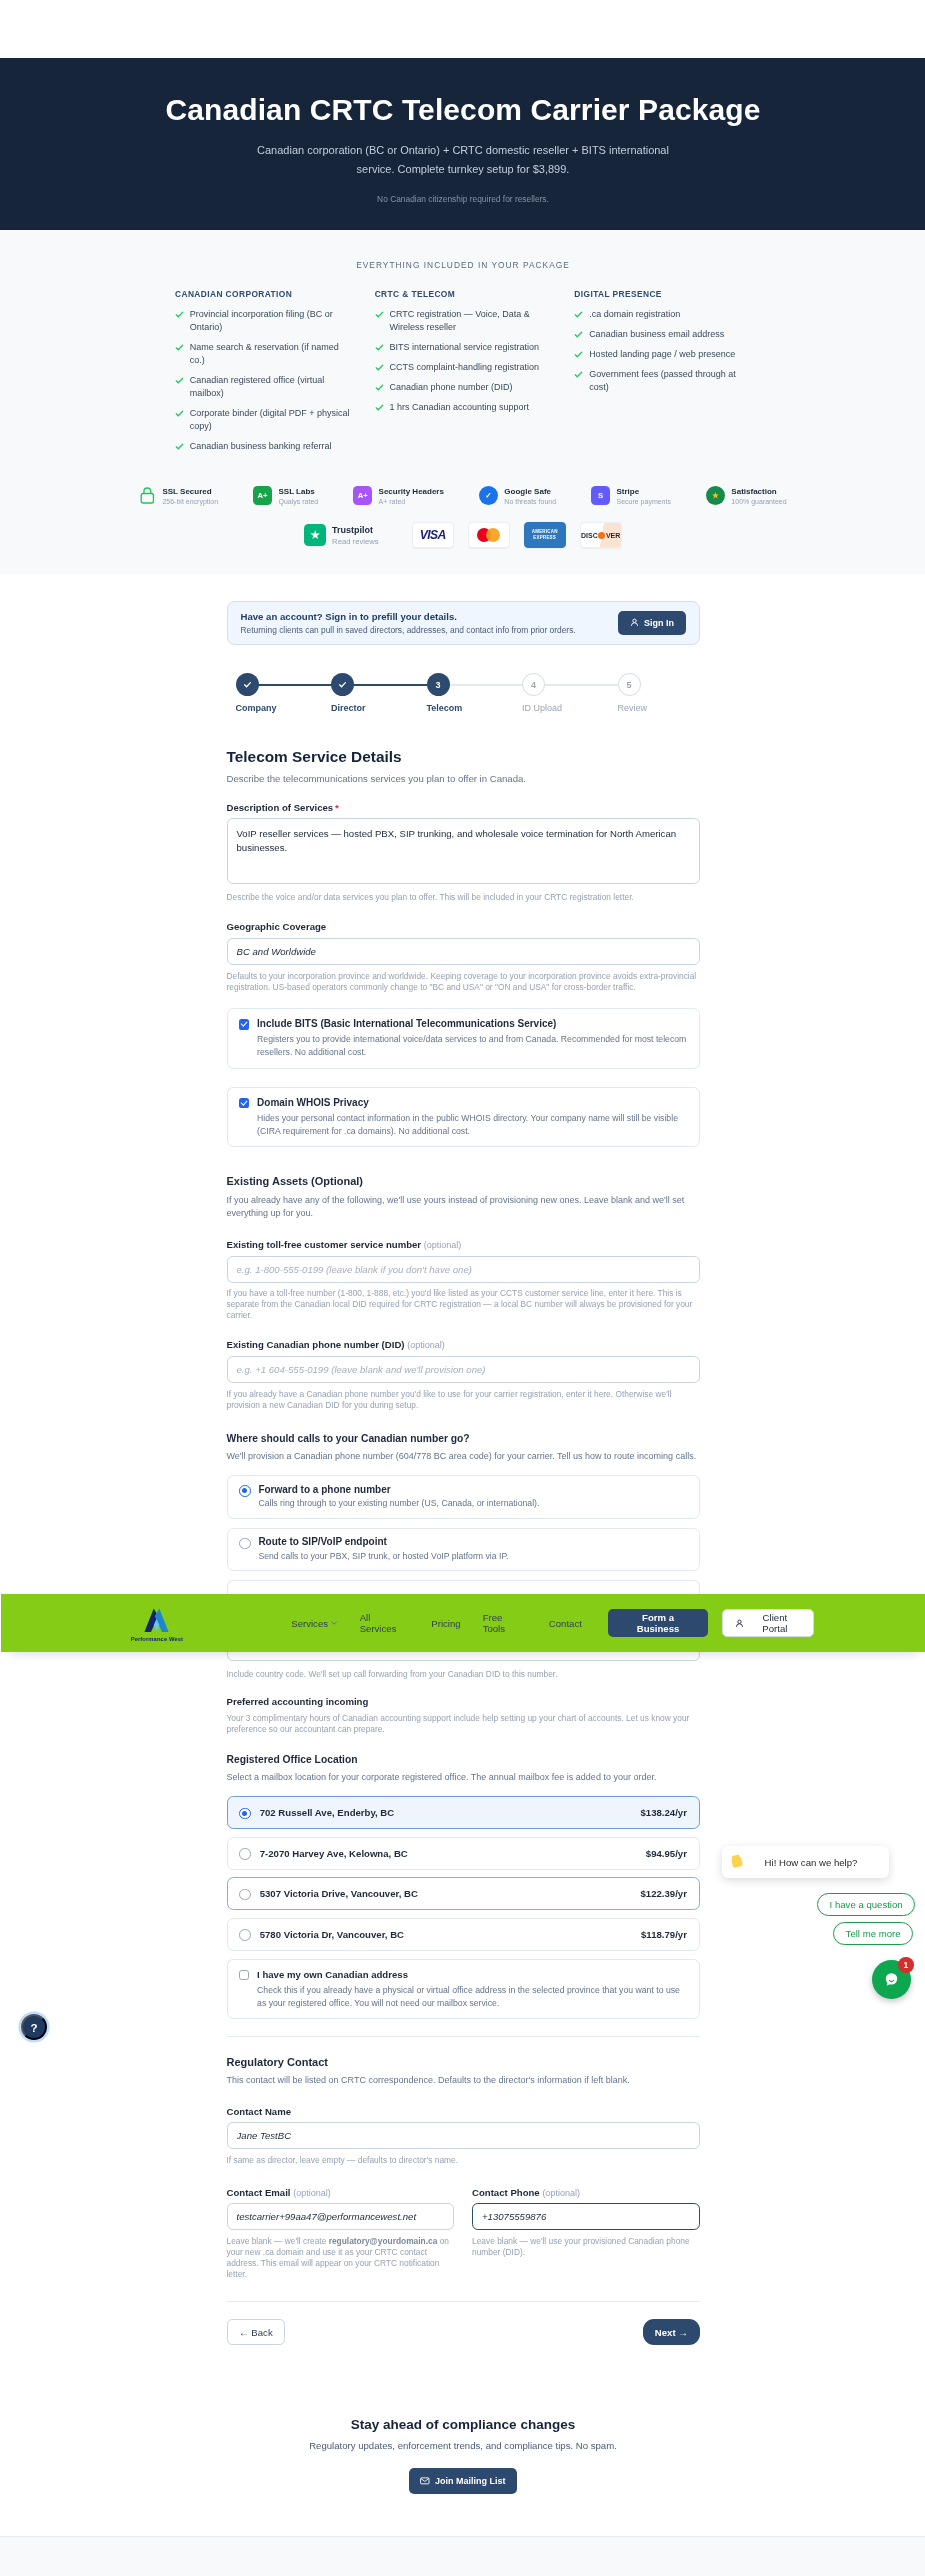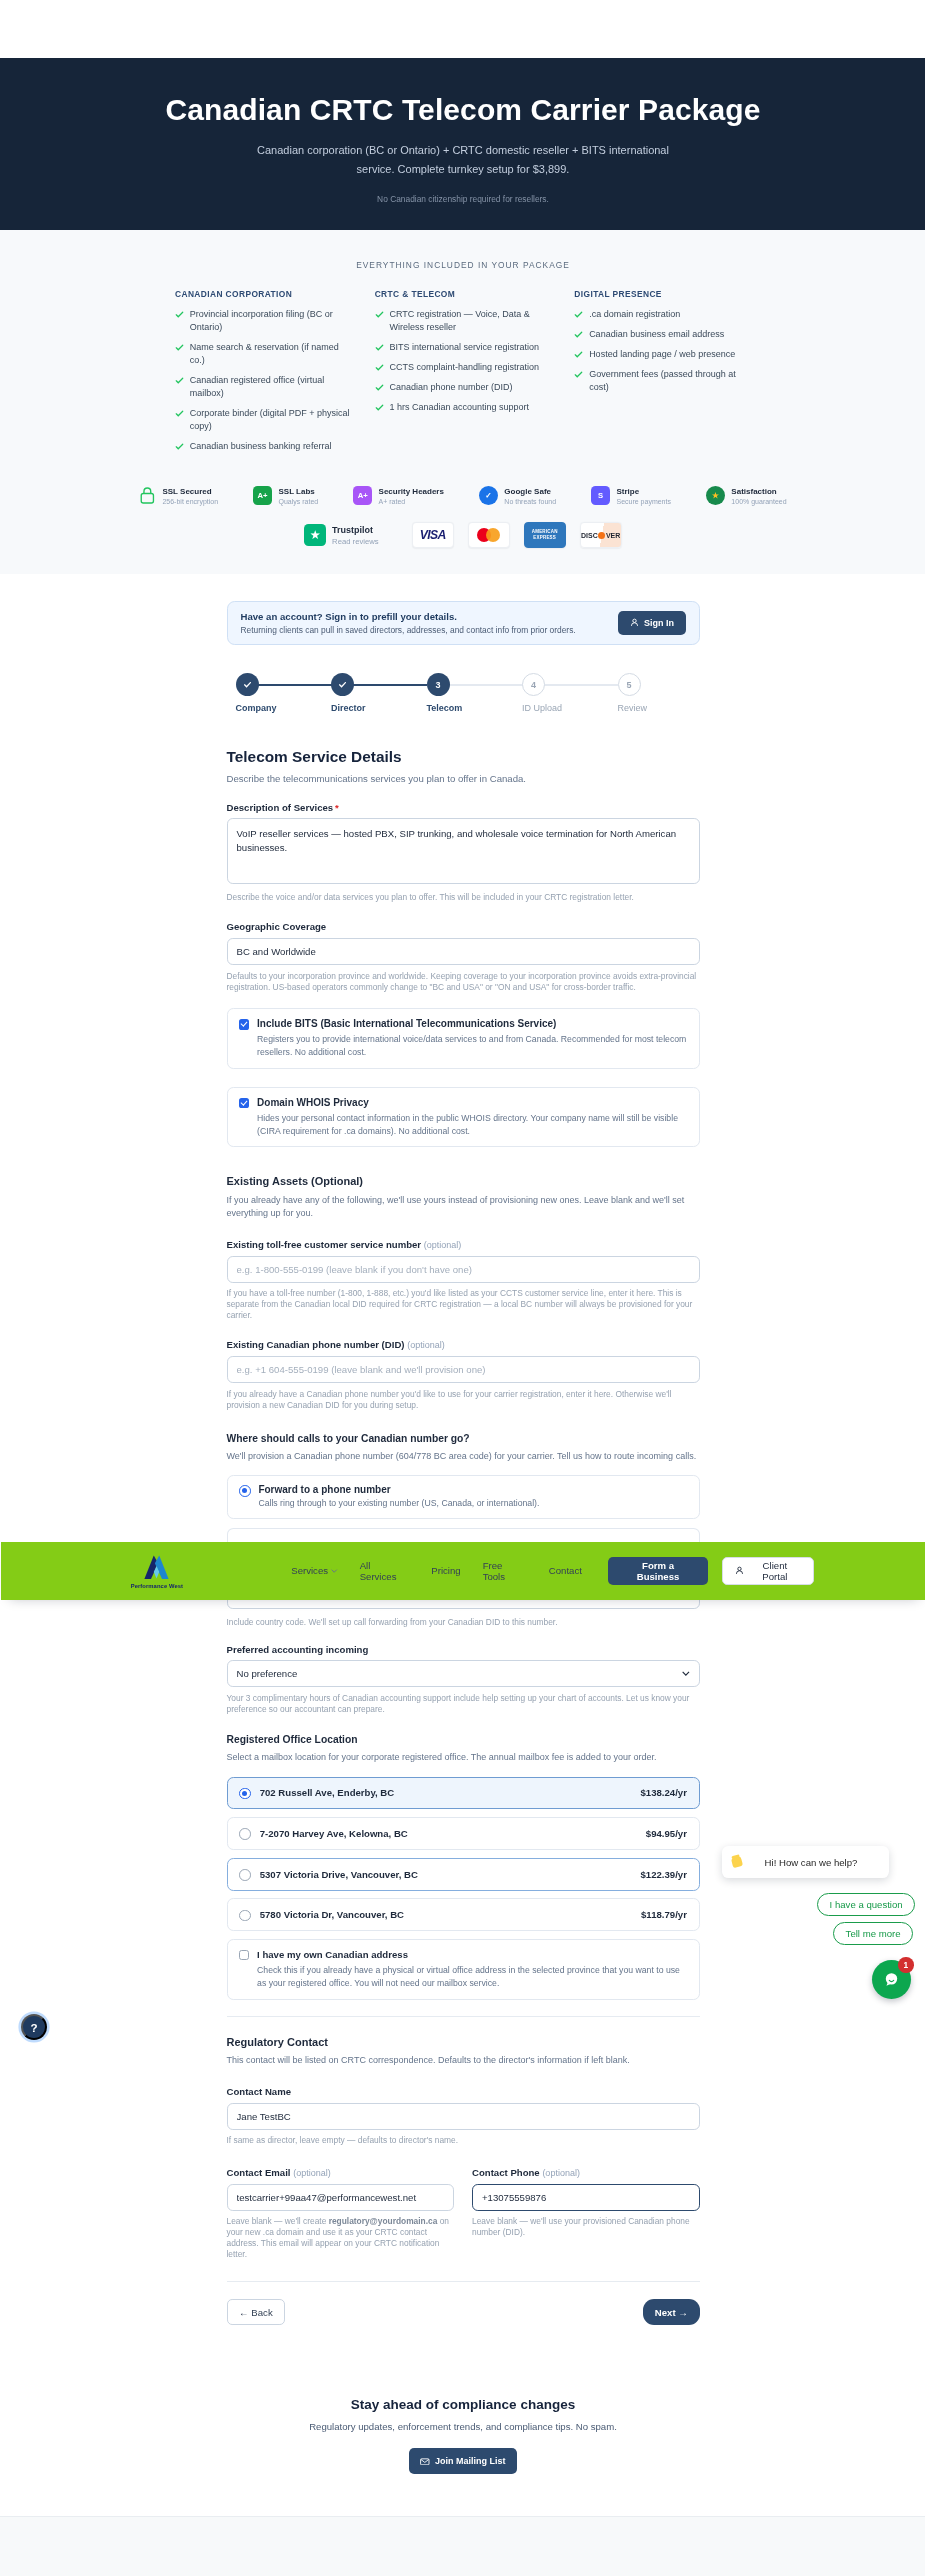--- a/index.html
+++ b/index.html
@@ -66,21 +66,21 @@
   .step-next .step-label{color:#9aa6b5;}
   .step-line{flex:1;height:1.9px;margin:11px -0.6px 0;background:#e4e9f0;}
   .step-line.on{background:#2d4a6e;}
 
   .form h2{font-size:15.4px;font-weight:700;color:#16233b;margin-top:30px;}
   .form .h2sub{font-size:9.6px;color:#64748b;margin-top:6.4px;}
   .lbl{font-size:9.6px;font-weight:600;color:#1e293b;margin-top:18px;display:block;}
   .lbl .req{color:#dc2626;margin-left:1.9px;}
   .lbl .opt{color:#94a3b8;font-weight:400;font-size:9px;}
   .inp,textarea.inp-ta,.sel{width:100%;border:0.6px solid #cbd5e1;border-radius:5.8px;font-size:9.6px;color:#1e293b;font-family:inherit;background:#fff;}
-  .inp{height:27px;padding:0 9px;margin-top:5.8px;}
+  .inp{height:27px;padding:0 9px;margin-top:5.8px;font-style:italic;}
   .inp::placeholder{color:#a4afbd;}
   textarea.inp-ta{height:66px;padding:7.7px 9px;margin-top:5.8px;resize:none;line-height:1.5;}
   .sel{height:27px;margin-top:5.8px;display:flex;align-items:center;padding:0 9px;position:relative;cursor:pointer;}
   .sel svg{position:absolute;right:9px;}
   .help{font-size:8.4px;color:#96a2b1;line-height:1.3;margin-top:5.8px;}
   .help b{color:#7c8898;}
   .card{border:0.6px solid #e2e8f0;border-radius:6.4px;padding:9px 11.6px;margin-top:15.4px;display:flex;gap:7.7px;}
   .cb{flex:0 0 10.3px;width:10.3px;height:10.3px;border-radius:2.6px;margin-top:1.3px;position:relative;}
   .cb.on{background:#2563eb;}
   .cb.on::after{content:"";position:absolute;left:3.2px;top:1px;width:2.6px;height:5.1px;border:solid #fff;border-width:0 1.3px 1.3px 0;transform:rotate(42deg);}
@@ -421,20 +421,27 @@
     <div class="help">If you already have a Canadian phone number you'd like to use for your carrier registration, enter it here. Otherwise we'll provision a new Canadian DID for you during setup.</div>
 
     <div class="sec-h" style="font-size:10.3px;margin-top:22px">Where should calls to your Canadian number go?</div>
     <div class="sec-s">We'll provision a Canadian phone number (604/778 BC area code) for your carrier. Tell us how to route incoming calls.</div>
 
     <div class="card" style="margin-top:11.6px;padding:7.7px 11.6px">
       <span class="radio on"></span>
       <div>
         <div class="ct">Forward to a phone number</div>
         <div class="cd" style="margin-top:2.6px">Calls ring through to your existing number (US, Canada, or international).</div>
+      </div>
+    </div>
+    <div class="card" style="margin-top:9px;padding:7.7px 11.6px">
+      <span class="radio"></span>
+      <div>
+        <div class="ct">Route to SIP/VoIP endpoint</div>
+        <div class="cd" style="margin-top:2.6px">Send calls to your PBX, SIP trunk, or hosted VoIP platform via IP.</div>
       </div>
     </div>
 
     
     <div class="fwd">
       <div class="card-top"></div>
 
       <div class="mid-navbar">
         <div class="brand">
           <svg width="33" height="30" viewBox="0 0 60 52">
@@ -464,26 +471,20 @@
             </svg>
           <span>Client Portal</span>
         </button>
       </div>
 
       <input class="inp" style="">
       <div class="help">Include country code. We'll set up call forwarding from your Canadian DID to this number.</div>
     </div>
 
     <label class="lbl" style="margin-top:13px">Preferred accounting incoming</label>
-    <div class="sel">
-      <span>No preference</span>
-      <svg width="7.7" height="5.1" viewBox="0 0 12 8">
-          <path d="M1 1.5l5 5 5-5" stroke="#1e293b" stroke-width="1.8" fill="none"></path>
-        </svg>
-    </div>
     <div class="help">Your 3 complimentary hours of Canadian accounting support include help setting up your chart of accounts. Let us know your preference so our accountant can prepare.</div>
 
     <div class="sec-h" style="font-size:10.3px;margin-top:19px">Registered Office Location</div>
     <div class="sec-s">Select a mailbox location for your corporate registered office. The annual mailbox fee is added to your order.</div>
 
     <div class="office selected" style="margin-top:11.6px">
       <span class="radio on"></span>
       <span class="addr">702 Russell Ave, Enderby, BC</span>
       <span class="price">$138.24/yr</span>
     </div>

